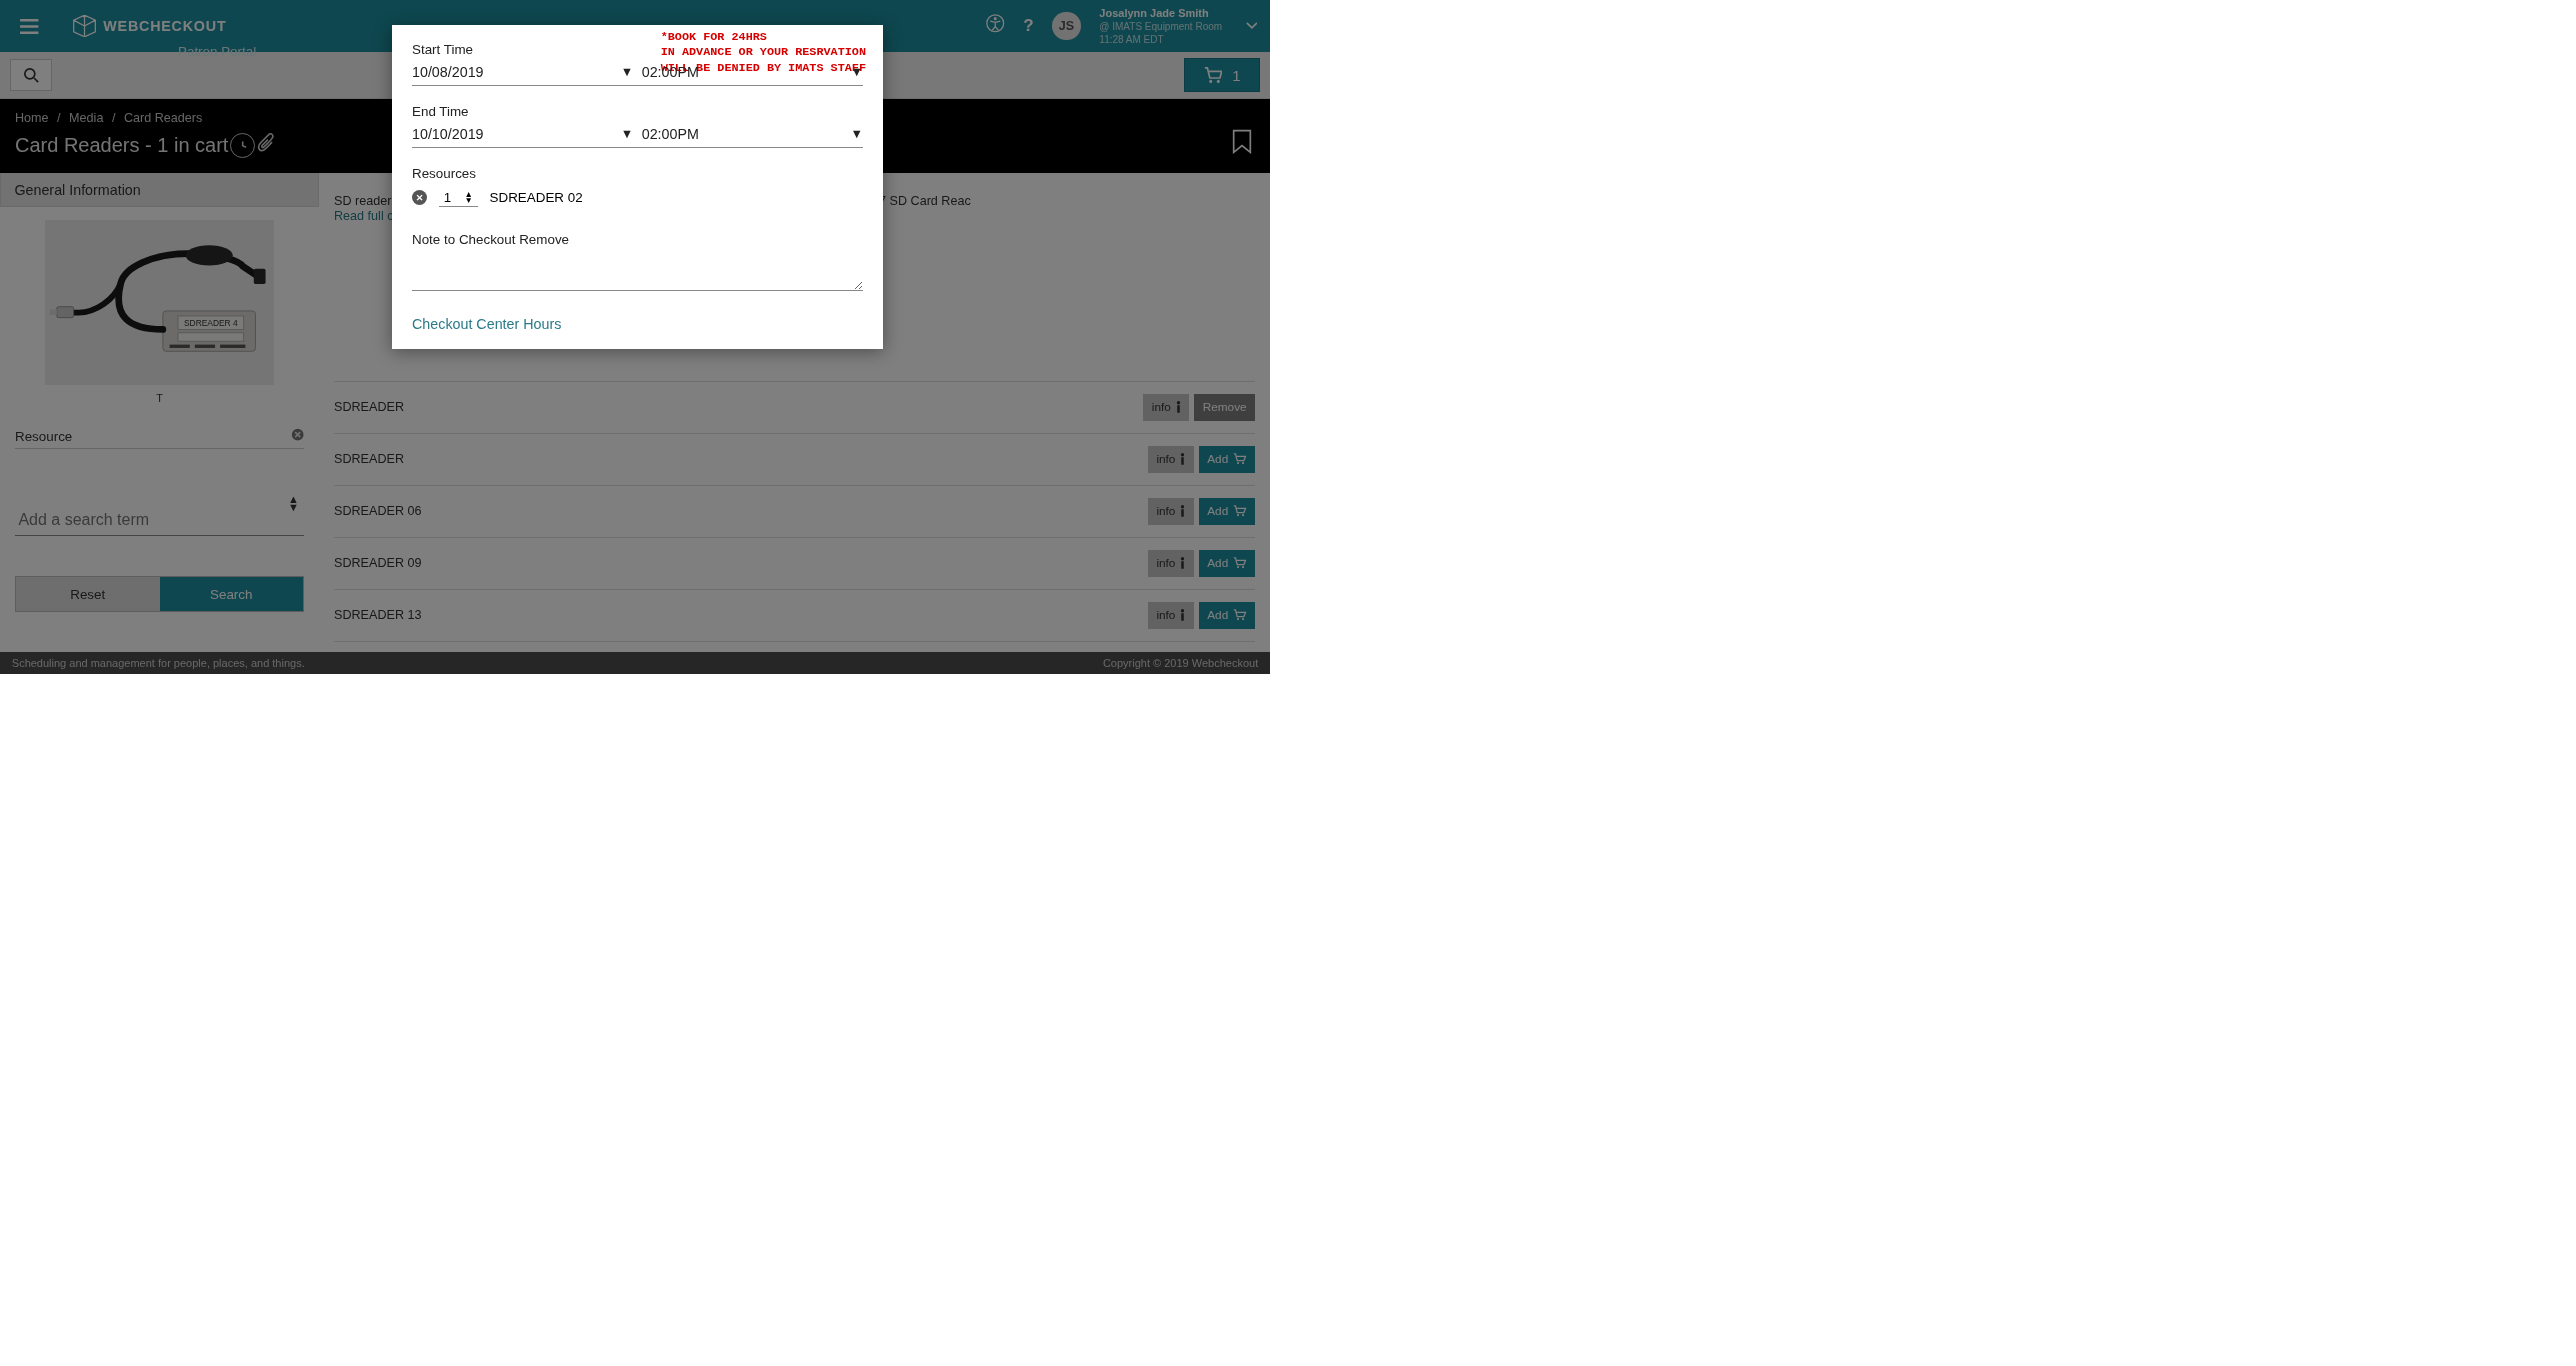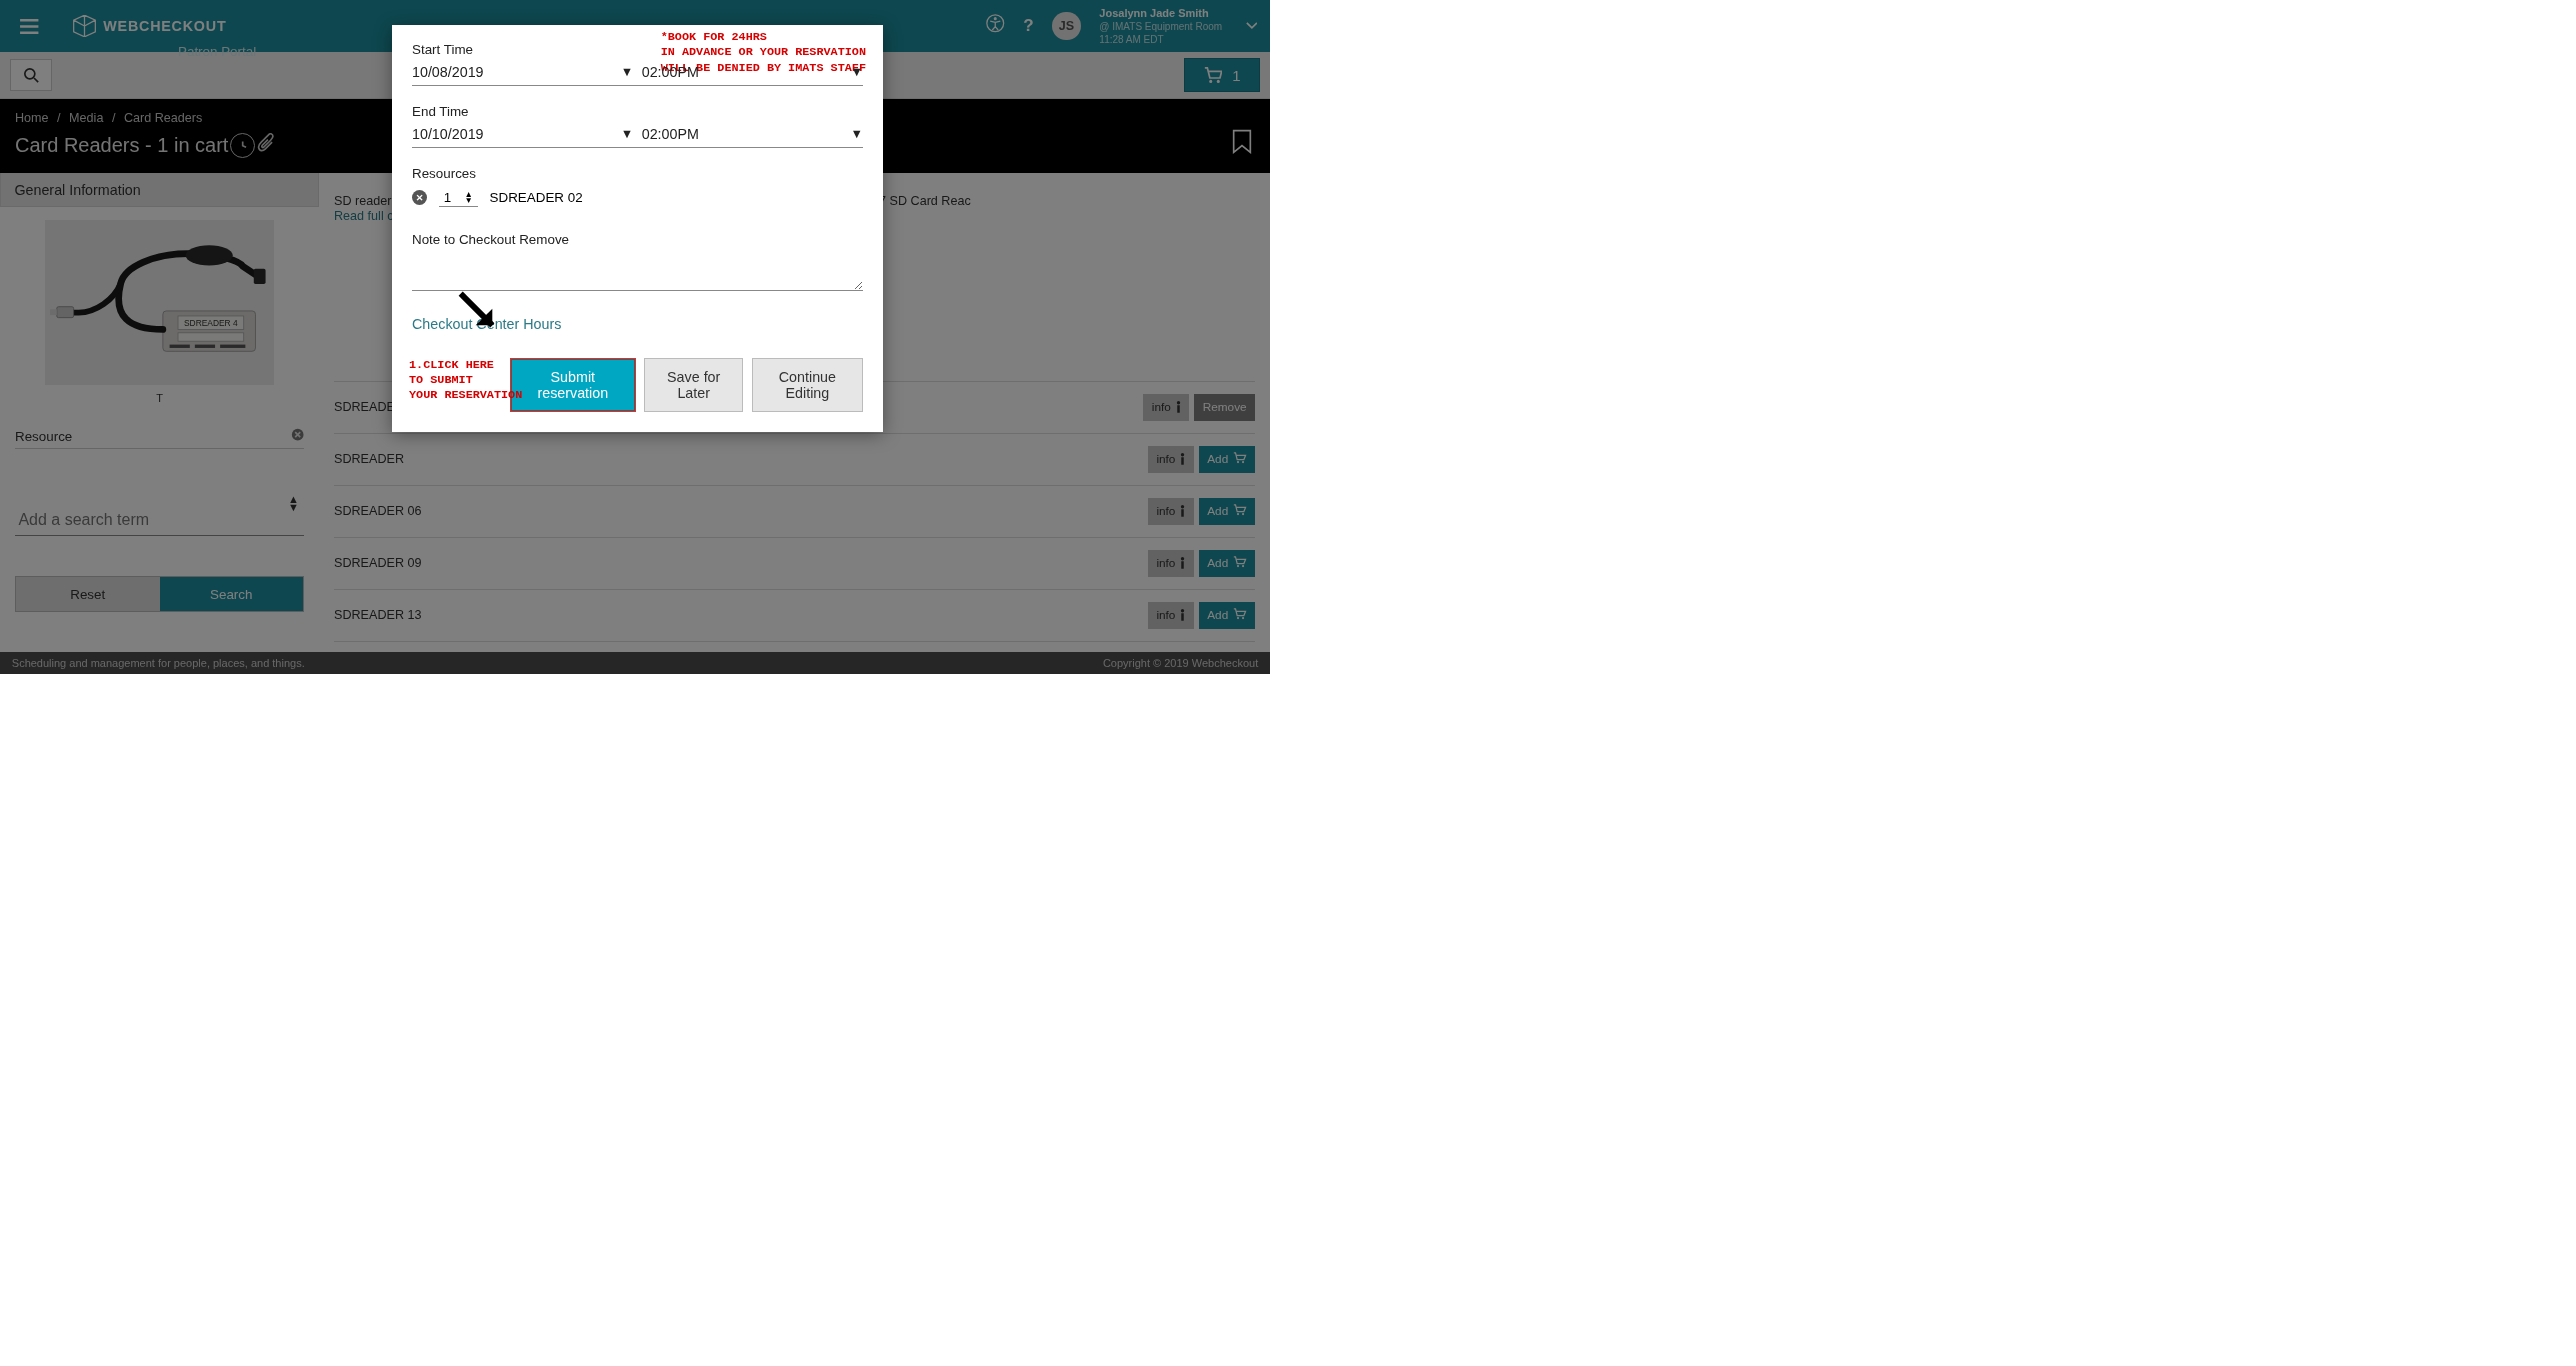--- a/index.html
+++ b/index.html
@@ -47,21 +47,21 @@
 .btn-search { background: #1d8f9e; color: #fff; }
 .right-col { flex: 1; padding: 0 15px 0 15px; }
 .desc-row { padding: 20px 0 6.7px 0; }
 .desc-text { font-size: 12.6px; color: #333; }
 .read-more { color: #2a7a88; font-size: 12.6px; }
 .item-list { margin-top: 151px; }
 .item-row { display: flex; align-items: center; border-top: 0.8px solid #ddd; padding: 11.8px 0; }
 .item-name { font-size: 12.6px; color: #333; }
 .item-btns { margin-left: auto; display: flex; gap: 5px; }
 .btn-info { background: #c4c4c4; color: #333; padding: 6.7px 8.4px; font-size: 11.8px; display: flex; align-items: center; gap: 5px; }
-.btn-add { background: #1d8f9e; color: #fff; padding: 6.7px 8.4px; font-size: 11.8px; display: flex; gap: 5px; }
+.btn-add { background: #1d8f9e; color: #fff; padding: 6.7px 8.4px; font-size: 11.8px; display: flex; align-items: center; gap: 5px; }
 .btn-remove { background: #7f7f7f; color: #fff; padding: 6.7px 8.4px; font-size: 11.8px; }
 .footer { position: absolute; bottom: 0; left: 0; right: 0; background: #4d4d4d; color: #cfcfcf; font-size: 11px; padding: 5px 11.8px; display: flex; }
 .footer-right { margin-left: auto; }
 .dim-overlay { position: absolute; inset: 0; background: rgba(0,0,0,0.5); }
 .modal { position: absolute; top: 25px; left: 392px; width: 491px; background: #fff; box-shadow: 0 3.4px 17px rgba(0,0,0,0.4); }
 .modal-hdr { background: #00a7c3; color: #fff; padding: 13.4px 17px; display: flex; align-items: center; }
 .modal-title { font-size: 17px; font-weight: 600; }
 .modal-close { margin-left: auto; font-size: 18.5px; font-weight: bold; }
 .modal-body { padding: 17px 20px; position: relative; }
 .fld-label { font-size: 13.4px; color: #222; margin-bottom: 6.7px; }
@@ -345,27 +345,14 @@
           <span class="qty-arrows">▲<br>▼</span>
         </span>
       <span class="res-name">SDREADER 02</span>
     </div>
 
     <div class="fld-label">Note to Checkout Remove</div>
     <textarea class="note-area" style=""></textarea>
 
     <div><span class="hours-link">Checkout Center Hours</span></div>
   </div>
-  <div class="modal-footer">
-    <svg class="arrow-box" viewBox="0 0 60 60">
-      <path d="M8 8 L46 46" stroke="#000" stroke-width="7"></path>
-      <path d="M46 26 L46 46 L26 46 Z" fill="#000"></path>
-    </svg>
-    <div class="red-note2" style="white-space:pre;">1.CLICK HERE
-TO SUBMIT
-YOUR RESERVATION</div>
-    <div style="width:114px;"></div>
-    <button class="btn-submit">Submit reservation</button>
-    <button class="btn-secondary">Save for Later</button>
-    <button class="btn-secondary">Continue Editing</button>
-  </div>
 </div>
 
 
 </body></html>

